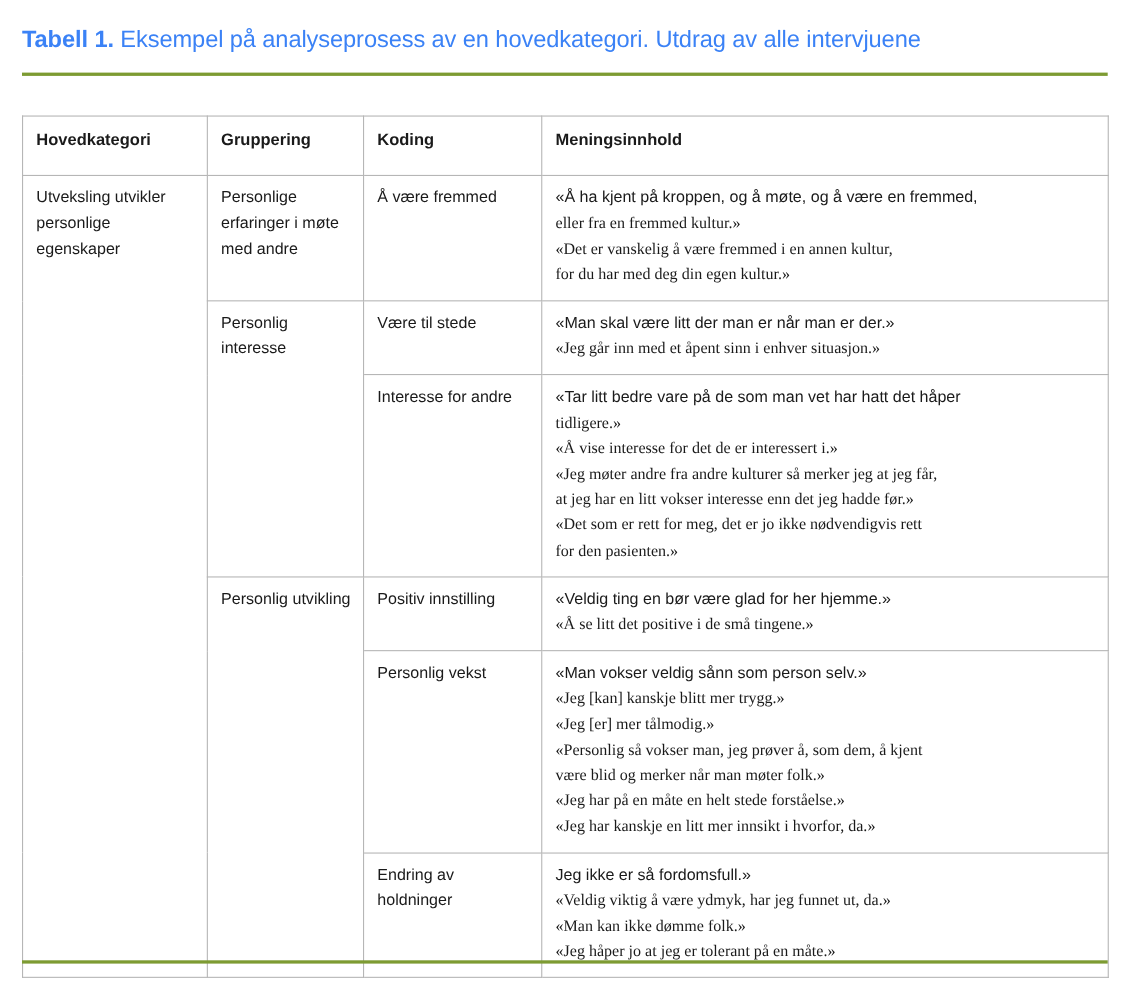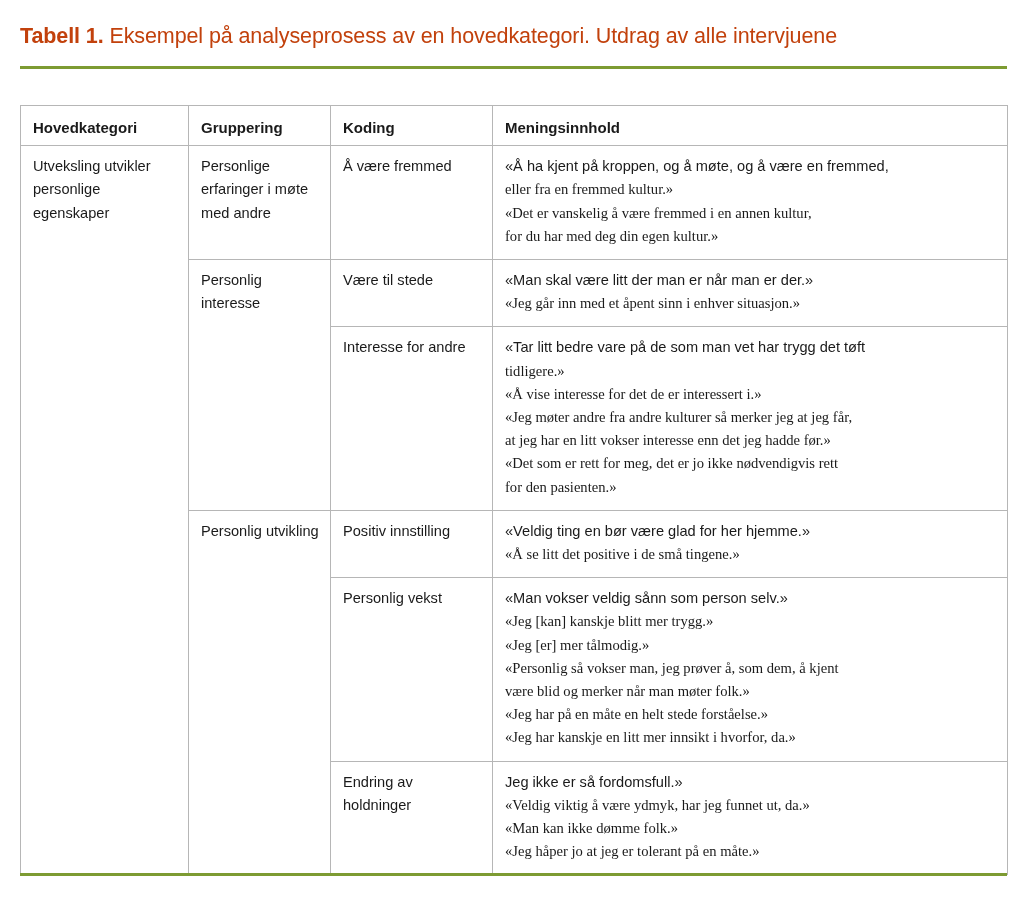--- a/index.html
+++ b/index.html
@@ -24,21 +24,21 @@
 
   
   .caption {
     position: absolute;
     left: 20px;
     top: 22px;
     width: 984px;
     font-size: 21.5px;
     line-height: 28px;
     letter-spacing: -0.1px;
-    color: #c2410c;
+    color: #3b82f6;
     white-space: nowrap;
   }
   .caption .caption-num {
     font-weight: bold;
   }
   .caption .caption-text {
     font-weight: normal;
   }
 
   
@@ -70,21 +70,21 @@
     border: 1px solid #b6b6b6;
     vertical-align: top;
     padding: 9px 10px 11px 12px;
     text-align: left;
     font-weight: normal;
   }
   table.tbl thead th {
     font-weight: bold;
     font-size: 15px;
     padding-top: 10px;
-    padding-bottom: 6px;
+    padding-bottom: 20px;
   }
   
   col.c1 { width: 168px; }
   col.c2 { width: 142px; }
   col.c3 { width: 162px; }
   col.c4 { width: 515px; }
 
   .cell-lines p {
     margin: 0;
   }
@@ -139,21 +139,21 @@
           <td class="nb">Være til stede</td>
           <td class="cell-lines">
             <p>«Man skal være litt der man er når man er der.»</p>
             <p>«Jeg går inn med et åpent sinn i enhver situasjon.»</p>
           </td>
         </tr>
 
         <tr>
           <td class="nb">Interesse for andre</td>
           <td class="cell-lines">
-            <p>«Tar litt bedre vare på de som man vet har trygg det tøft</p>
+            <p>«Tar litt bedre vare på de som man vet har hatt det håper</p>
             <p>tidligere.»</p>
             <p>«Å vise interesse for det de er interessert i.»</p>
             <p>«Jeg møter andre fra andre kulturer så merker jeg at jeg får,</p>
             <p>at jeg har en litt vokser interesse enn det jeg hadde før.»</p>
             <p>«Det som er rett for meg, det er jo ikke nødvendigvis rett</p>
             <p>for den pasienten.»</p>
           </td>
         </tr>
 
         <tr>

